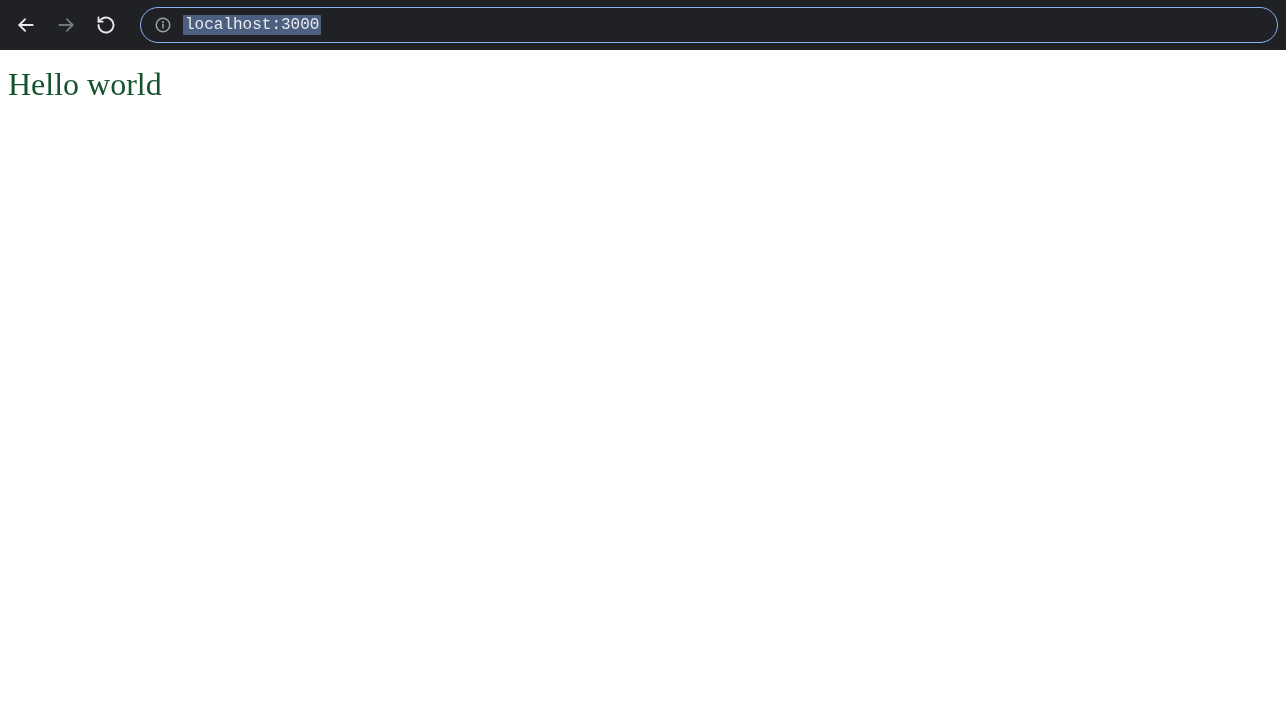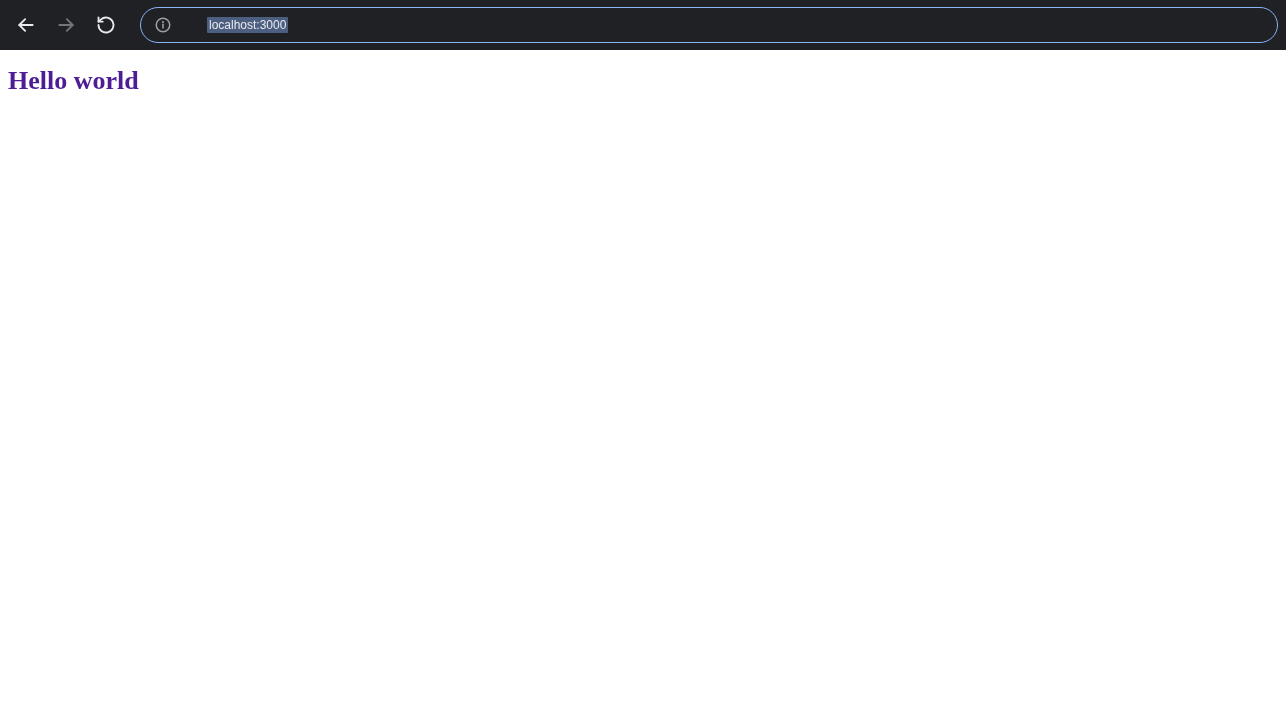--- a/index.html
+++ b/index.html
@@ -65,40 +65,39 @@
       height: 20px;
     }
 
     .info-icon-wrap svg {
       width: 18px;
       height: 18px;
       stroke: #9aa0a6;
     }
 
     .url-text {
-      font-size: 12px;
+      font-size: 16px;
       color: #e8eaed;
       background: #4c5f80;
       padding: 1px 2px;
       border-radius: 1px;
-      font-family: Liberation Sans, sans-serif;
+      font-family: Liberation Mono, monospace;
       white-space: nowrap;
-      margin-left: 24px;
     }
 
     .page-content {
       padding: 16px 8px;
       background: #ffffff;
     }
 
     .heading {
-      font-size: 26px;
-      font-weight: bold;
+      font-size: 32px;
+      font-weight: normal;
       font-family: 'Times New Roman', Times, serif;
-      color: #4c1d95;
+      color: #14532d;
     }
   </style>
 </head>
 <body>
 
 <div class="browser-toolbar">
   <div class="nav-button">
     <svg class="back-arrow" viewBox="0 0 24 24" fill="none" stroke-width="2.2" stroke-linecap="round" stroke-linejoin="round">
       <line x1="20" y1="12" x2="4" y2="12"></line>
       <polyline points="11 5 4 12 11 19"></polyline>

